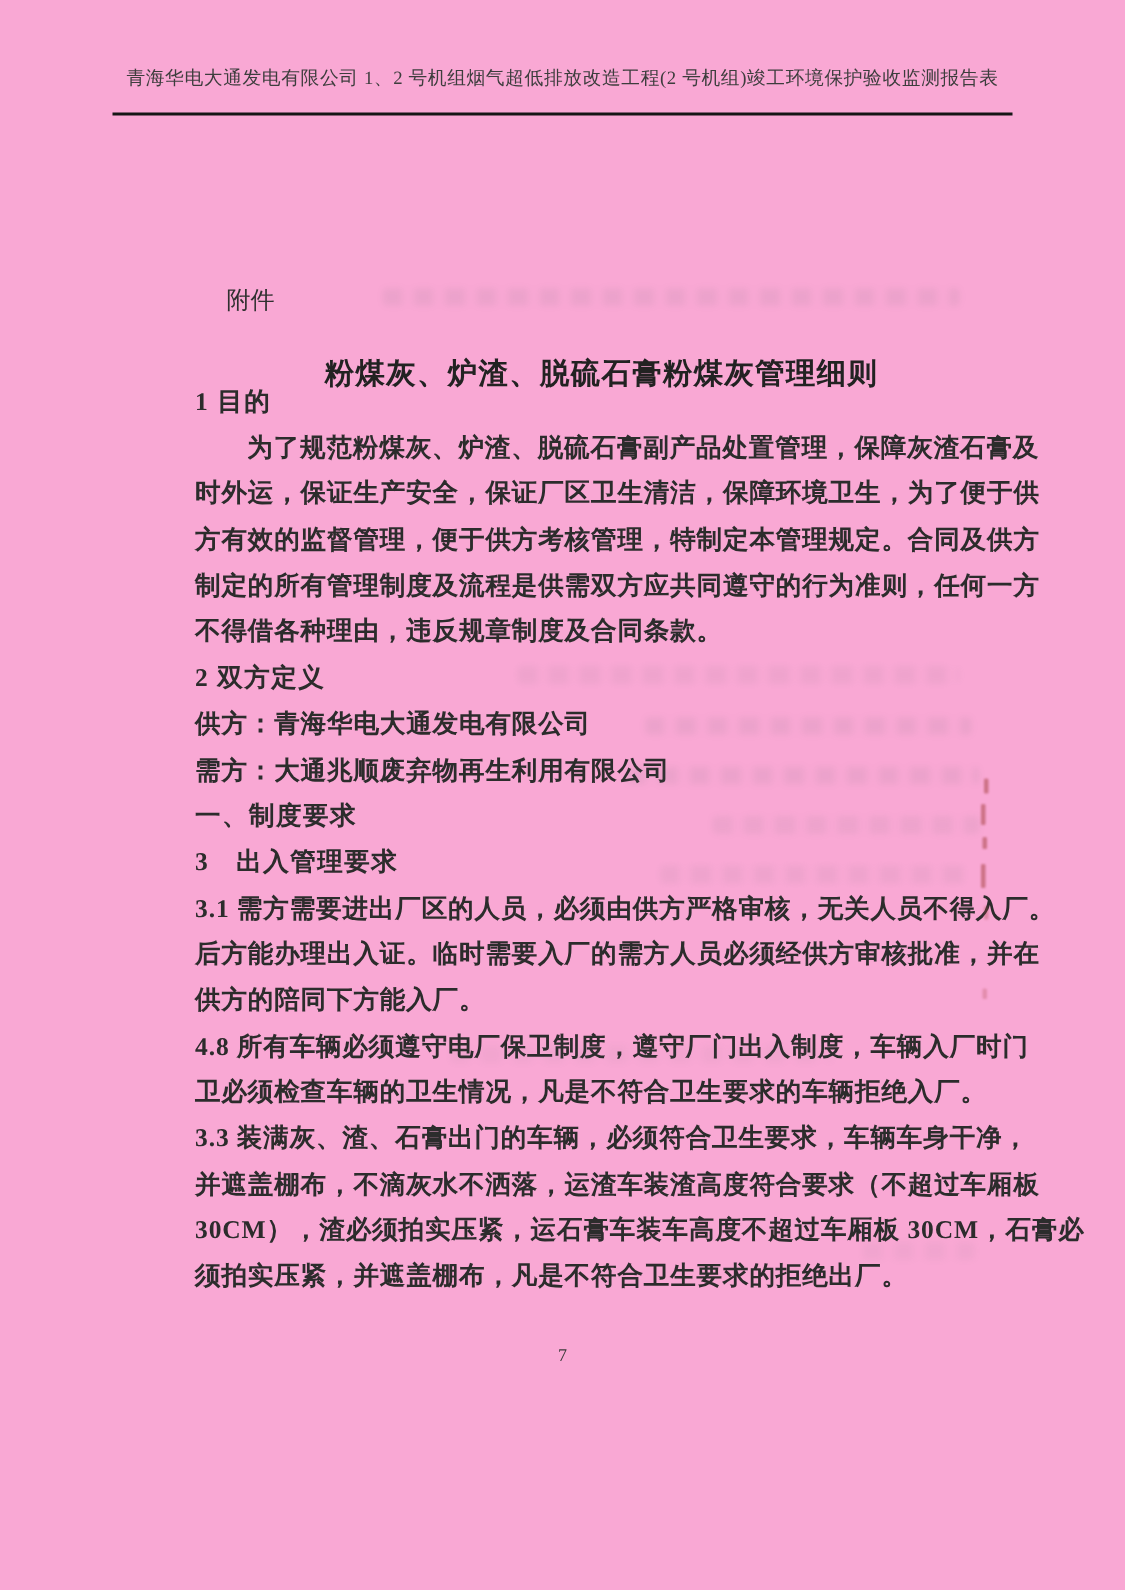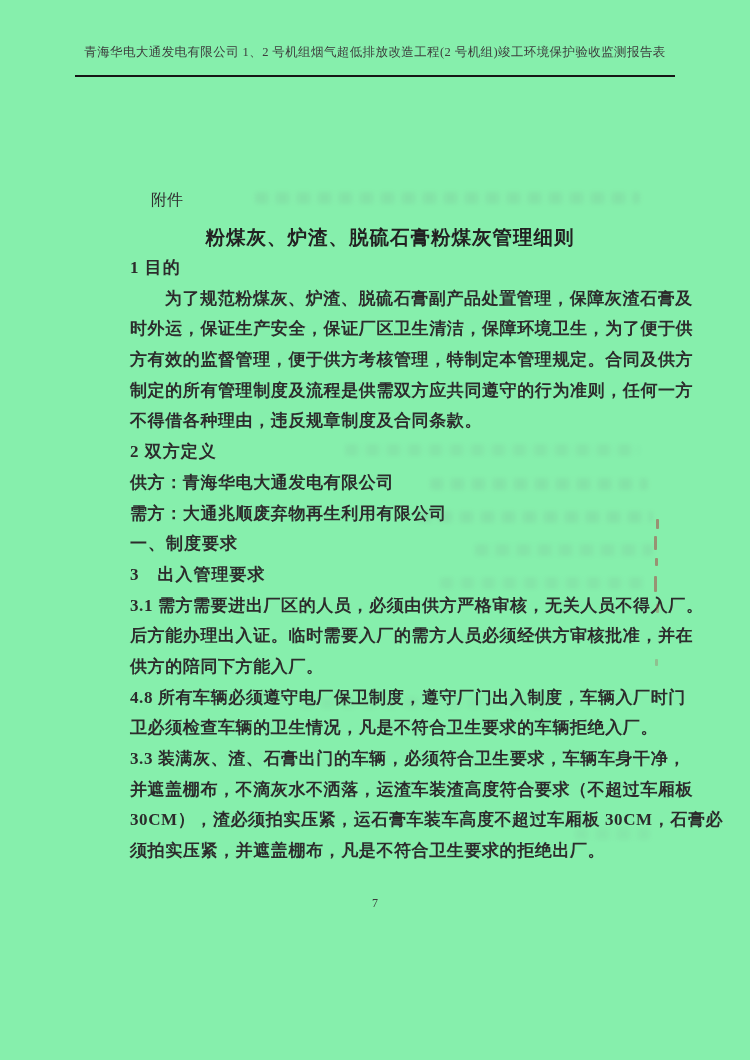--- a/index.html
+++ b/index.html
@@ -5,21 +5,21 @@
   html, body {
     margin: 0;
     padding: 0;
     background: #ffffff;
   }
   .canvas {
     position: relative;
     width: 750px;
     height: 1060px;
     margin: 0 auto;
-    background: #86efac;
+    background: #f9a8d4;
     overflow: hidden;
     font-family: "Liberation Serif", "DejaVu Serif", serif;
     color: #2e2e2e;
   }
 
   
   .report-header {
     position: absolute;
     top: 44px;
     left: 0;
@@ -54,21 +54,21 @@
     top: 190px;
     left: 151px;
     font-size: 16px;
     color: #303030;
   }
   .doc-title {
     position: absolute;
     top: 224px;
     left: 130px;
     width: 520px;
-    margin: 0;
+    margin: 11px;
     text-align: center;
     font-size: 19.5px;
     font-weight: bold;
     letter-spacing: 1px;
     color: #222222;
     white-space: nowrap;
   }
   .doc-body {
     position: absolute;
     top: 253px;

